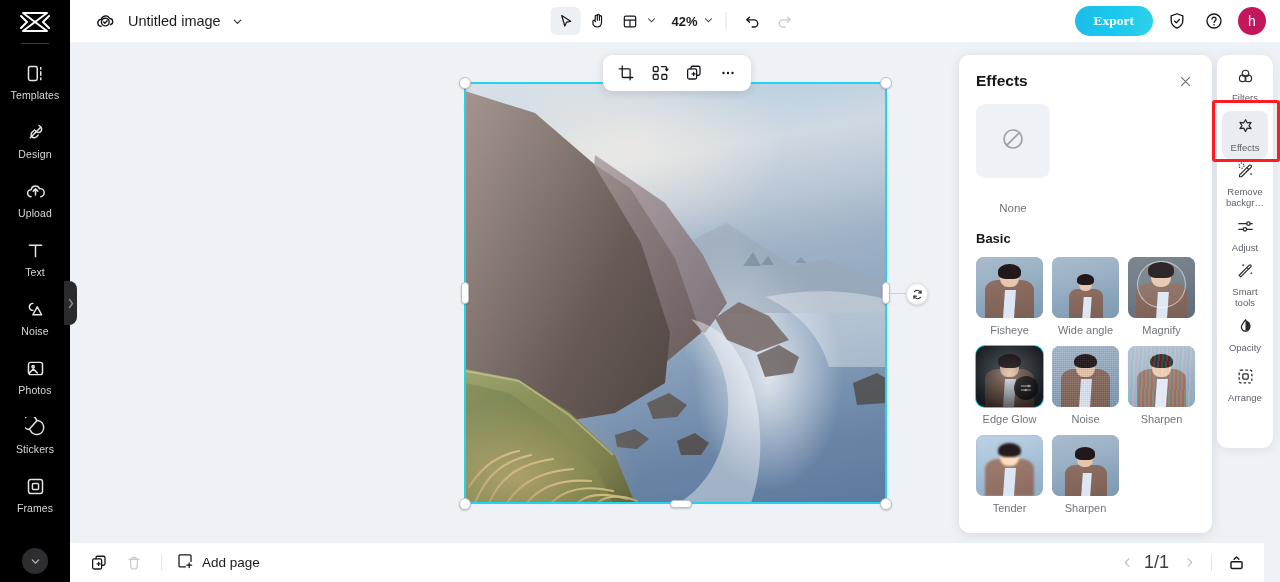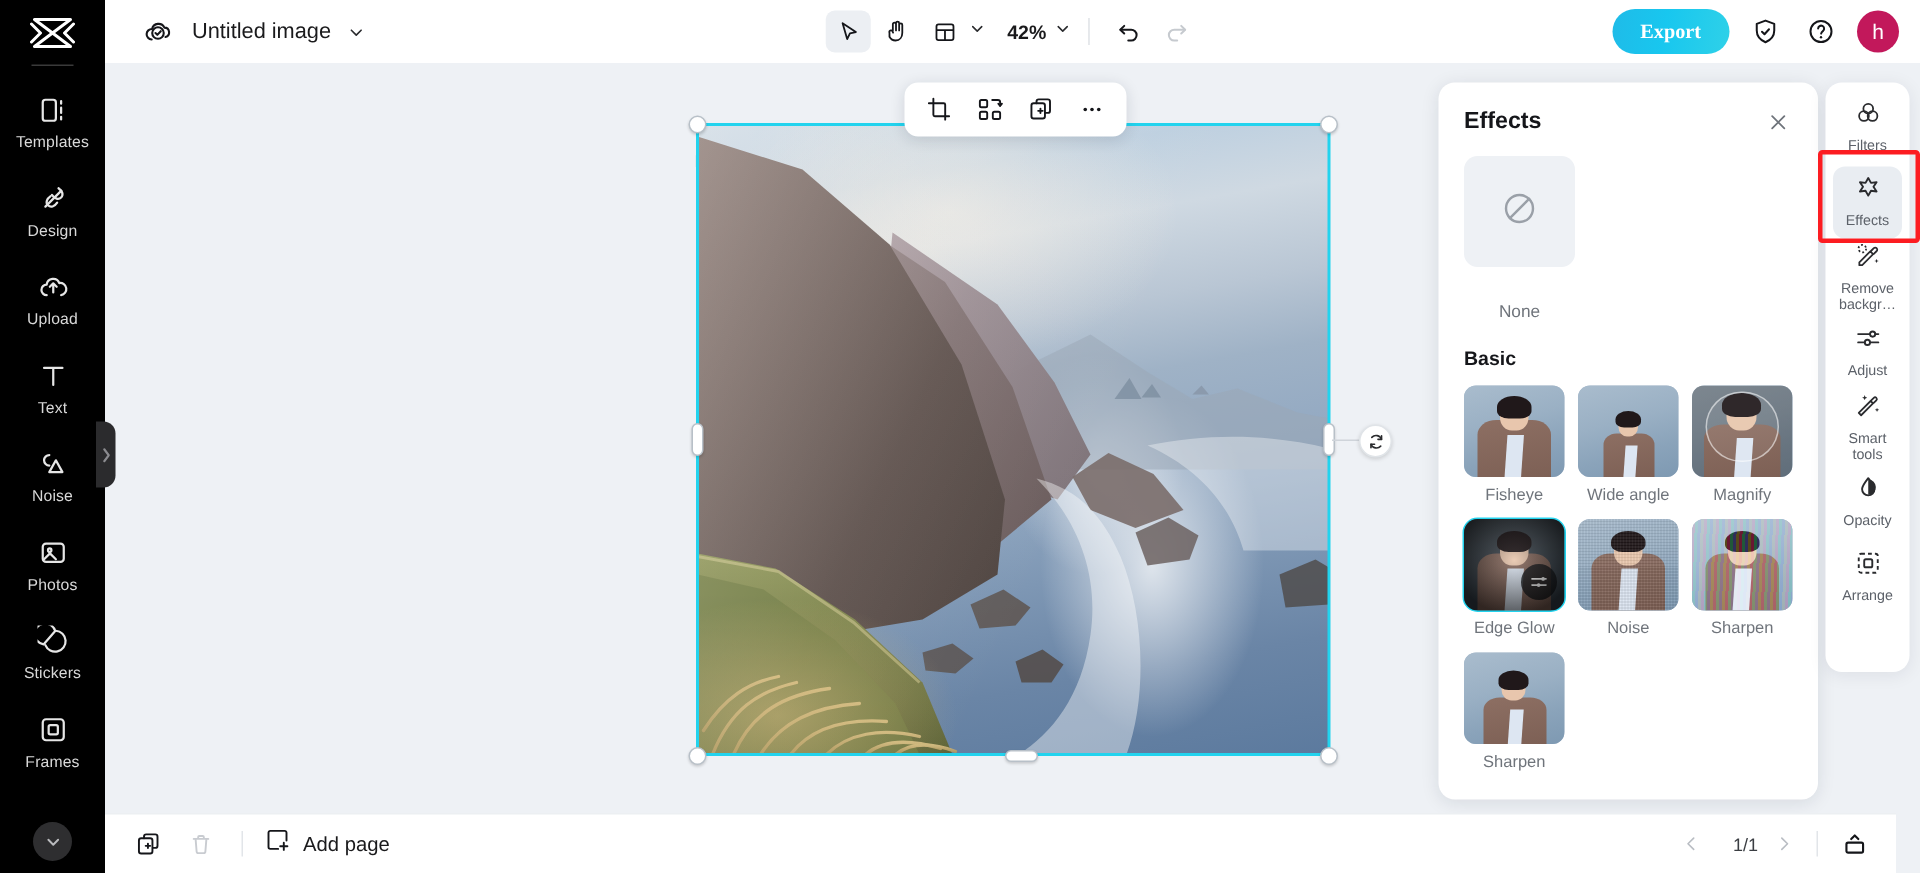--- a/index.html
+++ b/index.html
@@ -236,21 +236,21 @@
   
   .bottombar {
     position: absolute; left: 70px; bottom: 0; right: 16px; height: 40px; background: #fff;
     border-top: 1px solid #eceff2; display: flex; align-items: center; z-index: 14;
   }
   .bb-left { display: flex; align-items: center; gap: 9px; padding-left: 16px; }
   .bb-sep { width: 1px; height: 17px; background: #e2e5e9; margin: 0 5px; }
   .bb-add { display: flex; align-items: center; gap: 8px; cursor: pointer; }
   .bb-add-lbl { font-size: 13.5px; color: #1a1a1c; }
   .bb-right { position: absolute; right: 15px; display: flex; align-items: center; gap: 6px; }
-  .pager { font-size: 12px; color: #3a3d42; min-width: 28px; text-align: right; }
+  .pager { font-size: 18px; color: #3a3d42; min-width: 28px; text-align: left; }
   .pg-arrow { width: 22px; height: 22px; display: flex; align-items: center; justify-content: center; cursor: pointer; }
 </style>
 </head>
 <body>
 
 <div id="app">
 
   <div class="left-rail">
     <div class="brand-logo">
       <svg width="30" height="22" viewBox="0 0 30 22" fill="none">
@@ -669,20 +669,30 @@
           <div class="thumb chroma">
             <div class="t-sea"></div>
               <div class="t-body"></div>
               <div class="t-shirt"></div>
               <div class="t-head"></div>
               <div class="t-hair"></div>
           </div>
           <div class="cell-lbl">Sharpen</div>
         </div>
 
+        <div class="cell">
+          <div class="thumb soft">
+            <div class="t-sea"></div>
+              <div class="t-body"></div>
+              <div class="t-shirt"></div>
+              <div class="t-head"></div>
+              <div class="t-hair"></div>
+          </div>
+          <div class="cell-lbl">Tender</div>
+        </div>
 
         <div class="cell">
           <div class="thumb">
             <div class="t-sea"></div>
             <div class="t-body" style="left:20%;width:62%;height:52%"></div>
             <div class="t-shirt" style="left:45%;width:14%;height:38%"></div>
             <div class="t-head" style="left:37%;top:24%;width:24%;height:28%"></div>
             <div class="t-hair" style="left:34%;top:19%;width:30%;height:21%"></div>
           </div>
           <div class="cell-lbl">Sharpen</div>

